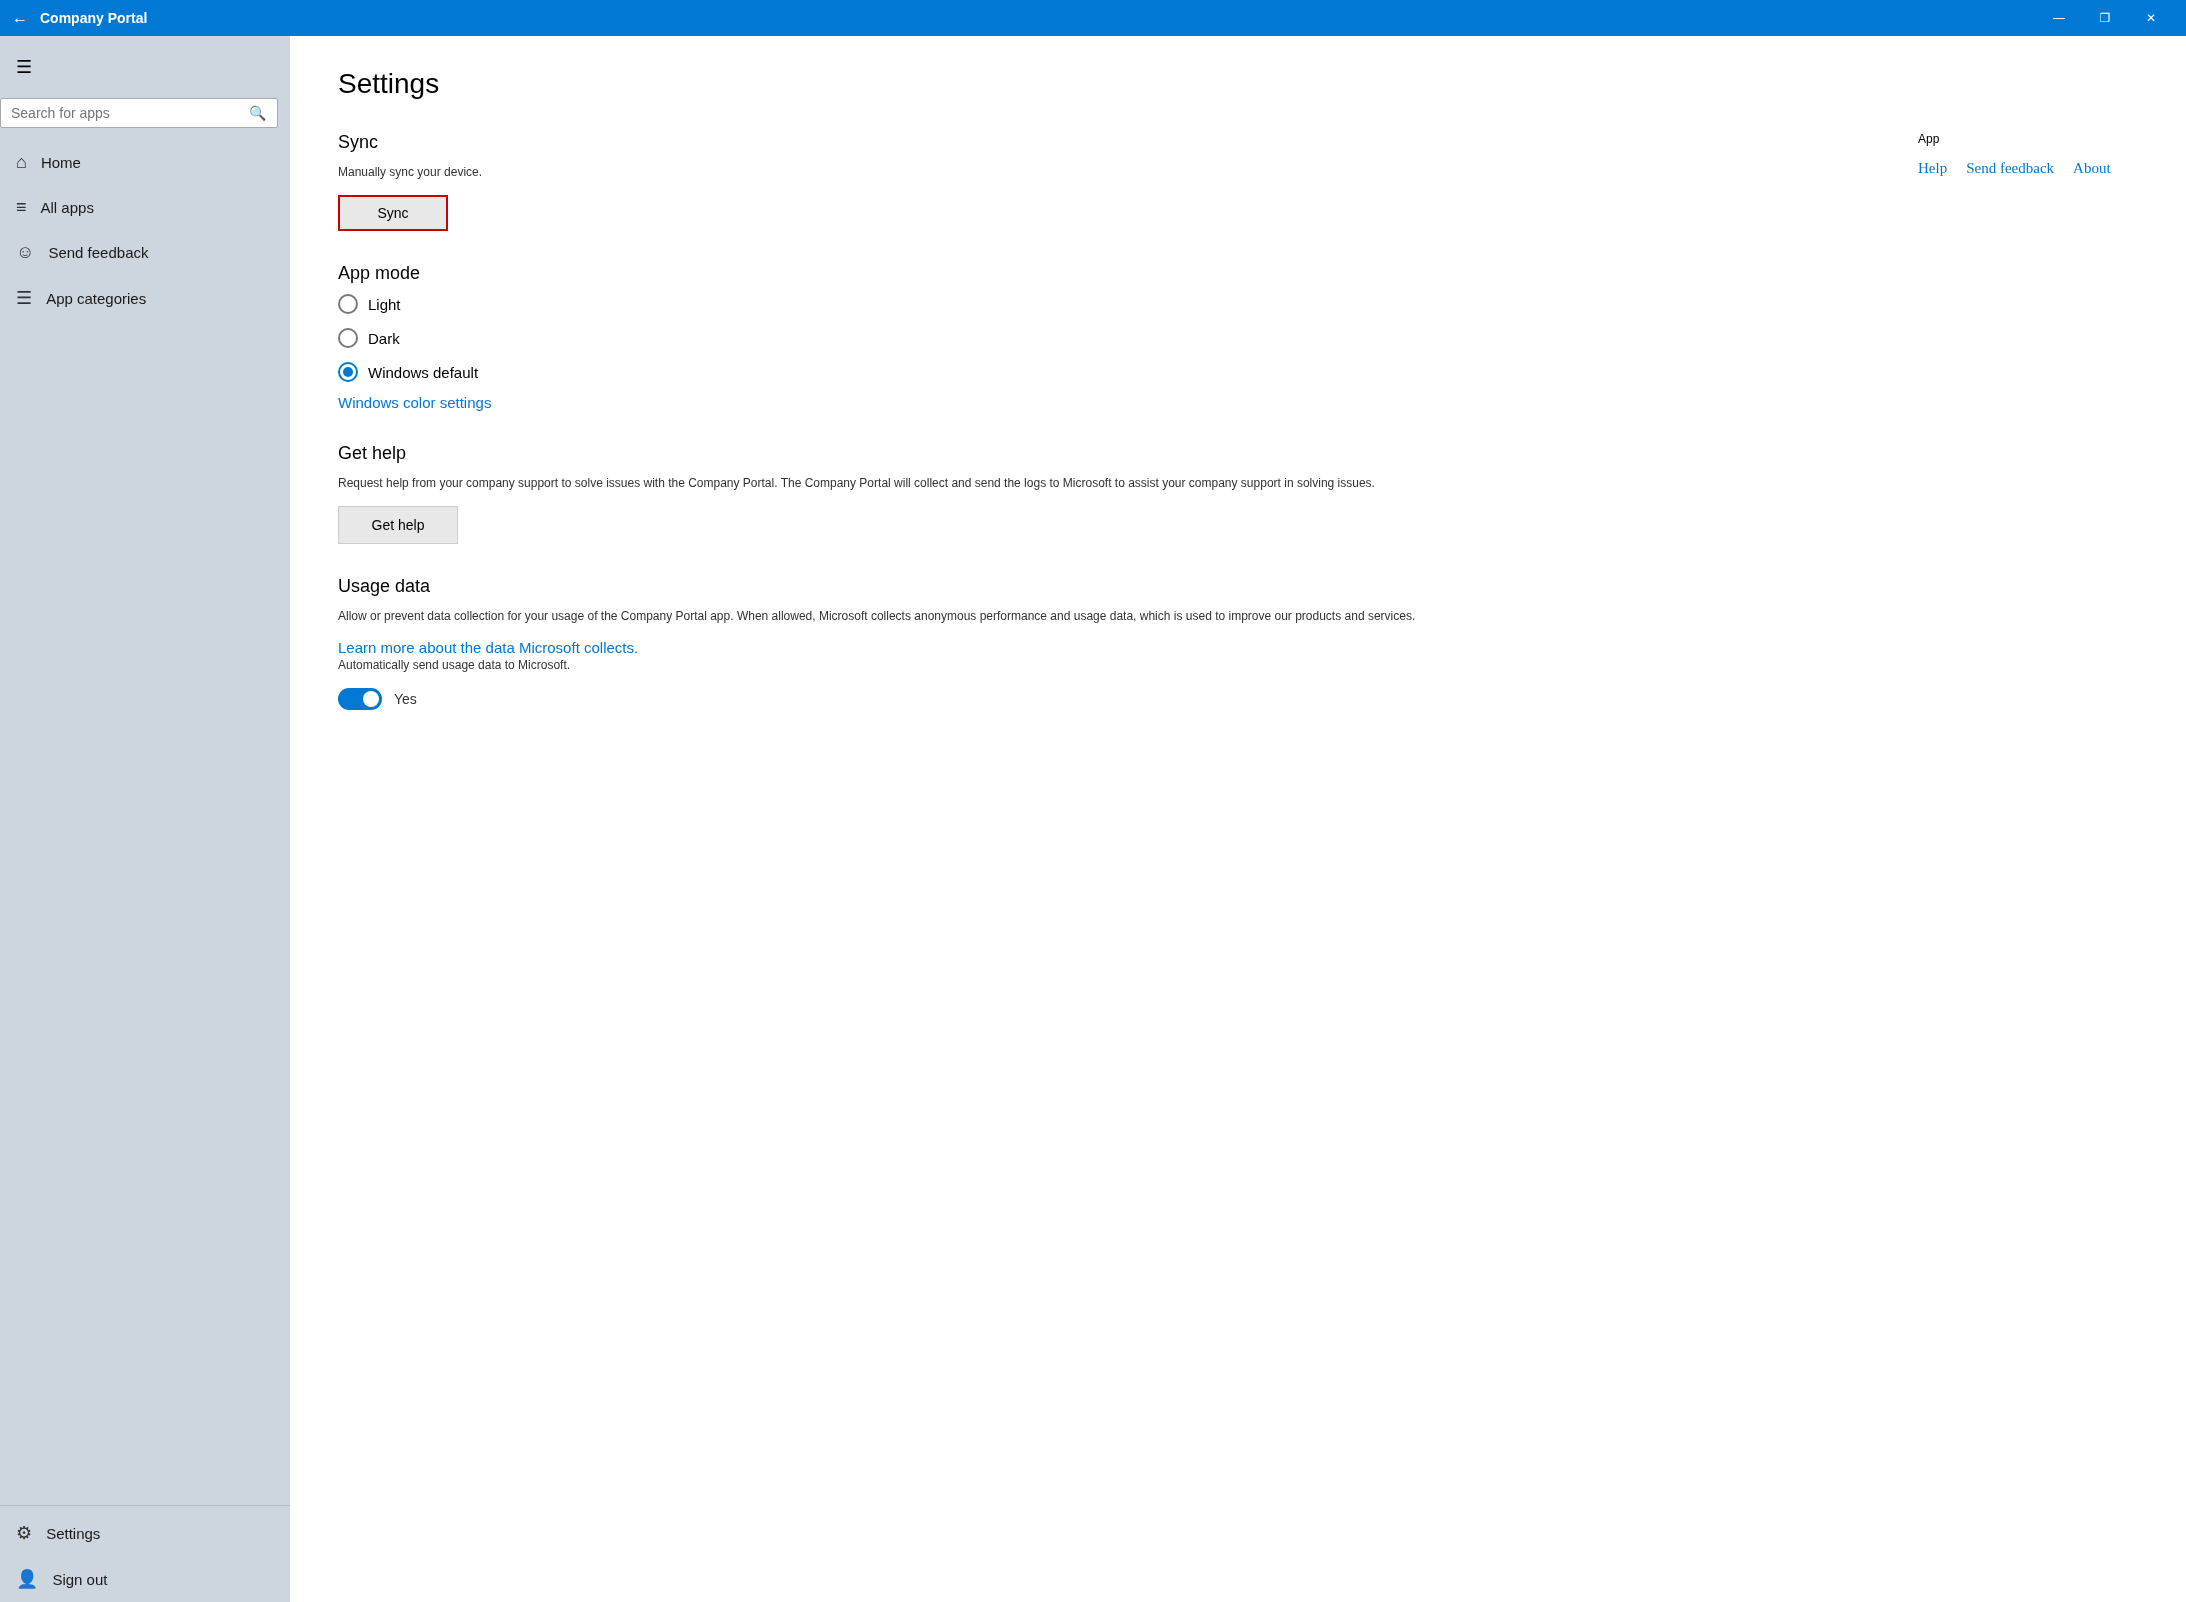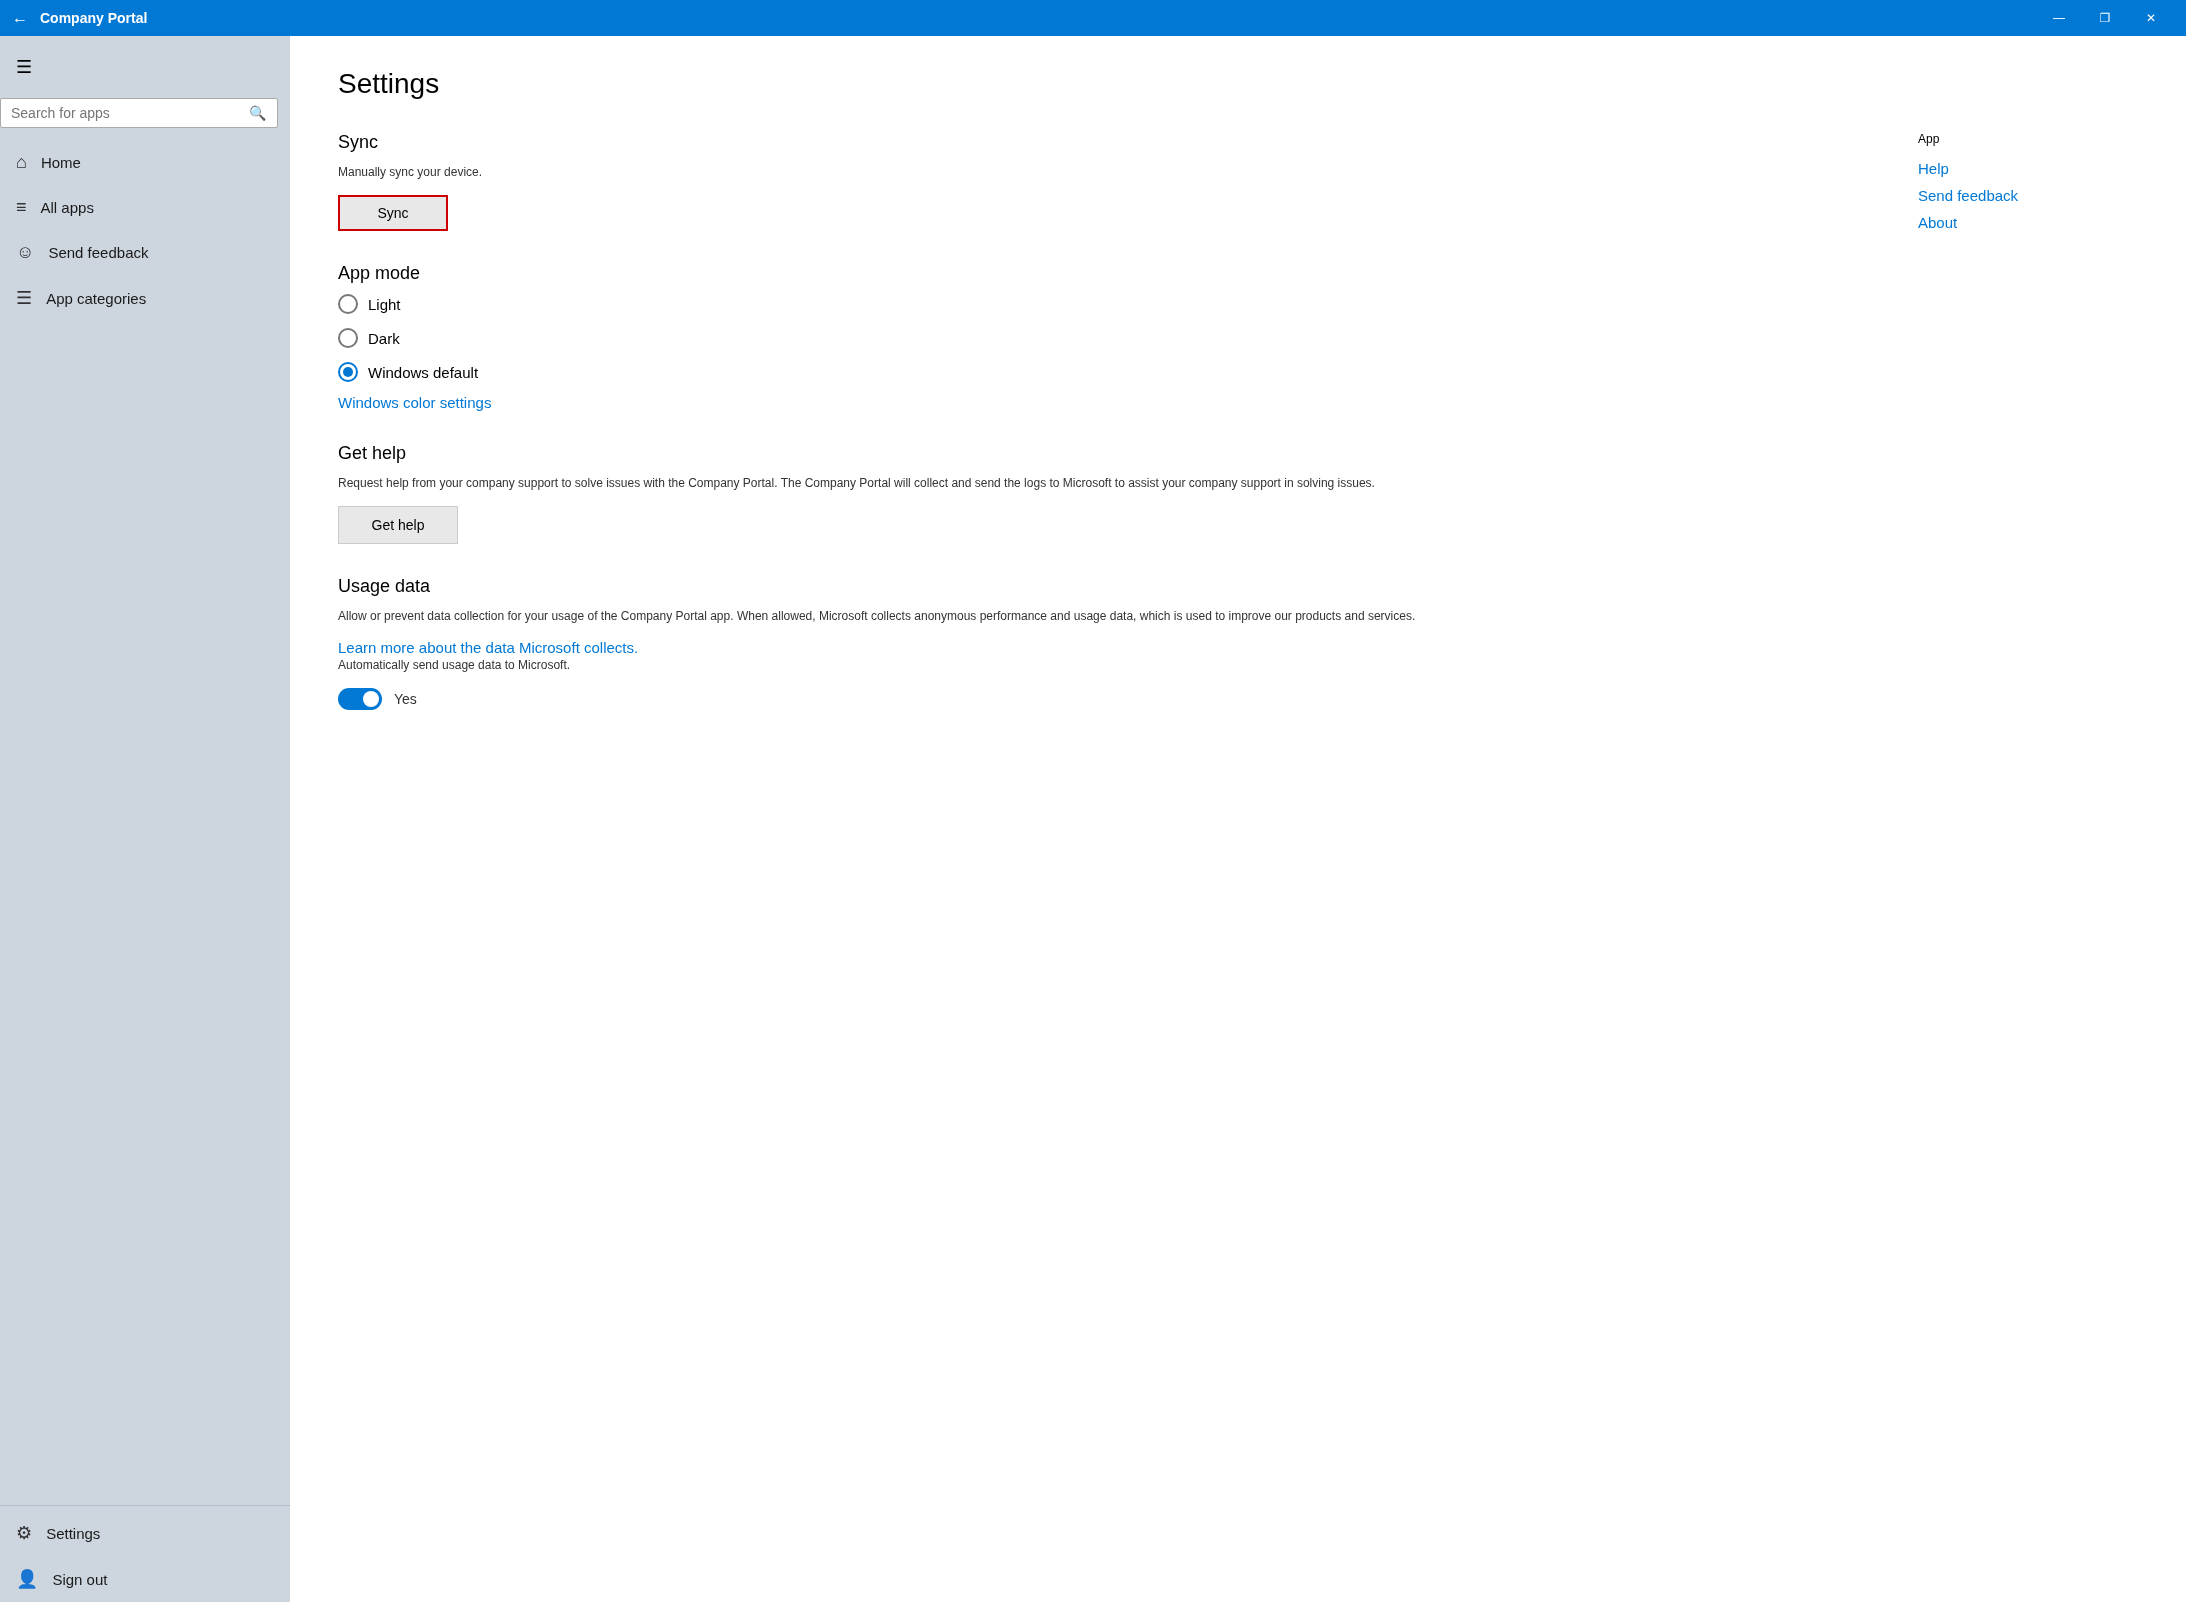--- a/index.html
+++ b/index.html
@@ -178,21 +178,21 @@
 
     .link-blue { color: #0078d4; text-decoration: none; font-size: 15px; cursor: pointer; }
 
     
     .app-section-title {
       font-size: 12px;
       font-weight: 400;
       margin-bottom: 14px;
       color: #000;
     }
-    .app-links { display: flex; flex-direction: column; gap: 10px; }
+    .app-links { display: flex; flex-direction: row; gap: 19px; font-family: Liberation Serif, serif; }
 
     
     .toggle-row { display: flex; align-items: center; gap: 12px; margin-top: 10px; }
     .toggle {
       width: 44px; height: 22px;
       background: #0078d4;
       border-radius: 11px;
       position: relative;
       cursor: pointer;
     }

